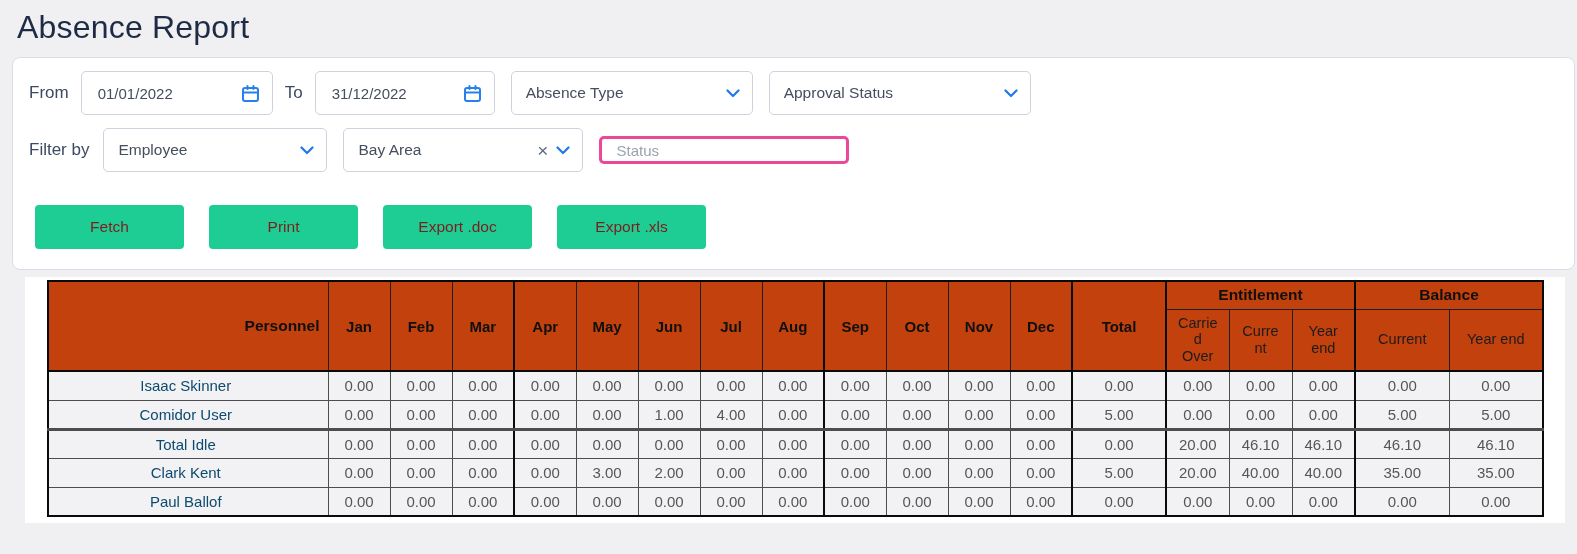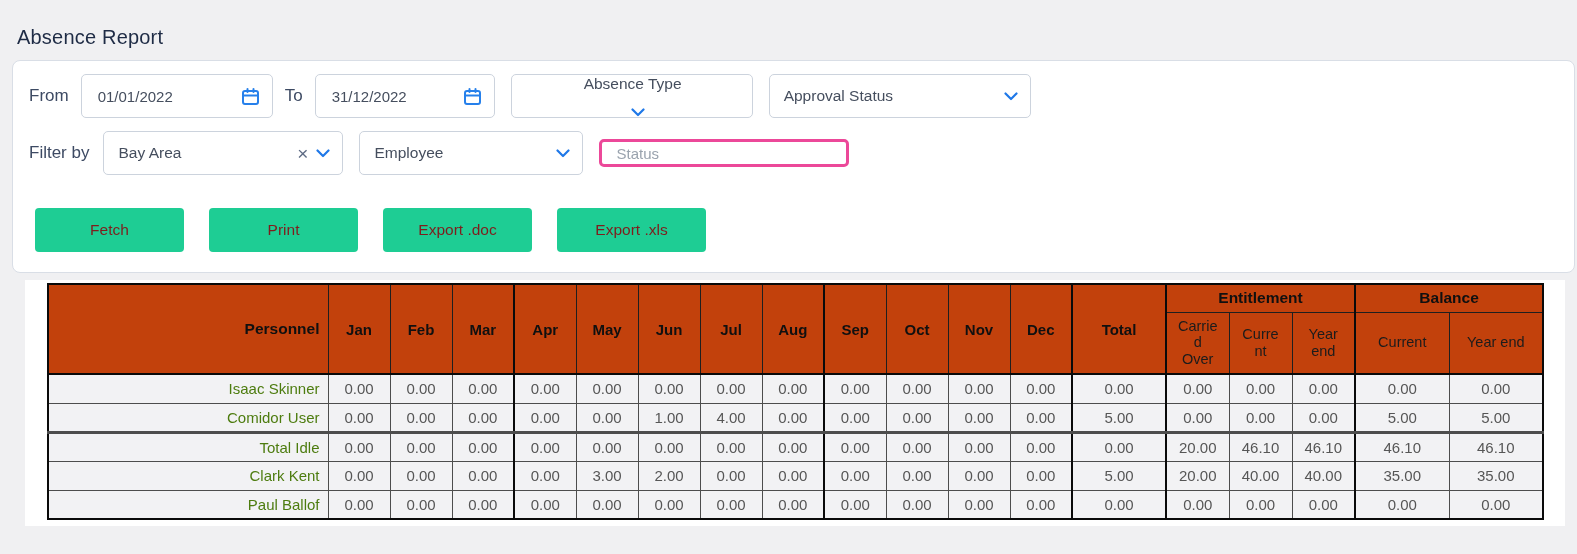--- a/index.html
+++ b/index.html
@@ -5,24 +5,23 @@
   * { box-sizing: border-box; }
   html,body { margin:0; padding:0; }
   body {
     width:1577px; height:554px;
     background:#f0f0f2;
     font-family:"Liberation Sans", sans-serif;
     overflow:hidden;
   }
   .page-title {
     padding:9px 0 0 17px;
-    font-size:20px;
+    font-size:32px;
     color:#1e2b45;
     letter-spacing:.2px;
-    margin-top:17px;
   }
   
   .panel {
     margin:11px 0 0 12px;
     width:1563px;
     background:#fff;
     border:1px solid #d9dee6;
     border-radius:8px;
     padding:13px 16px 20px 16px;
   }
@@ -100,21 +99,21 @@
     border:1px solid #4d4d4d;
     border-top:1px solid #8a8a8a;
     background:#f2f2f4;
     color:#565656;
     text-align:center;
     height:29px;
     padding:0 3px;
   }
   table.report tbody tr:first-child td { border-top:none; }
   table.report tbody tr.thick-top td { border-top:3px solid #4d4d4d; }
-  table.report td.cell-personnel { text-align:right; padding-right:8px; color:#4d7c0f; }
+  table.report td.cell-personnel { text-align:center; padding-right:8px; color:#0c4a6e; }
   .thick-left { border-left:2px solid #0a0a0a !important; }
   col.c-personnel { width:280px; }
   col.c-month { width:62px; }
   col.c-total { width:94px; }
   col.c-ent { width:63px; }
   col.c-bal { width:94px; }
 </style>
 </head>
 <body>
 
@@ -140,52 +139,52 @@
       <input value="31/12/2022" style="">
       <span class="chev">
         <svg width="19" height="19" viewBox="0 0 19 19" fill="none">
           <rect x="2" y="4" width="15" height="13" rx="2" stroke="#2680eb" stroke-width="2"></rect>
           <line x1="2.5" y1="8.5" x2="16.5" y2="8.5" stroke="#2680eb" stroke-width="2"></line>
           <line x1="6.5" y1="2" x2="6.5" y2="5" stroke="#2680eb" stroke-width="2" stroke-linecap="round"></line>
           <line x1="12.5" y1="2" x2="12.5" y2="5" stroke="#2680eb" stroke-width="2" stroke-linecap="round"></line>
         </svg>
       </span>
     </div>
-    <div class="ctrl select-box w242 gap16" style="margin-left:4px;flex-direction:column;">
+    <div class="ctrl select-box w242 gap16" style="margin-left:4px;">
       <span class="grow">Absence Type</span>
       <span class="chev">
         <svg width="14" height="9" viewBox="0 0 14 9">
             <path d="M1.5 1.5 L7 7 L12.5 1.5" stroke="#1f78e8" stroke-width="2.2" fill="none" stroke-linecap="round" stroke-linejoin="round"></path>
           </svg>
       </span>
     </div>
     <div class="ctrl select-box w262">
       <span class="grow">Approval Status</span>
       <span class="chev">
         <svg width="14" height="9" viewBox="0 0 14 9">
             <path d="M1.5 1.5 L7 7 L12.5 1.5" stroke="#1f78e8" stroke-width="2.2" fill="none" stroke-linecap="round" stroke-linejoin="round"></path>
           </svg>
       </span>
     </div>
   </div>
 
   <div class="frow frow-2">
     <span class="flabel" style="margin-right:14px;">Filter by</span>
+    <div class="ctrl select-box w224 gap16">
+      <span class="grow">Employee</span>
+      <span class="chev">
+        <svg width="14" height="9" viewBox="0 0 14 9">
+            <path d="M1.5 1.5 L7 7 L12.5 1.5" stroke="#1f78e8" stroke-width="2.2" fill="none" stroke-linecap="round" stroke-linejoin="round"></path>
+          </svg>
+      </span>
+    </div>
     <div class="ctrl select-box w240 gap16">
       <span>Bay Area</span>
       <span class="clear-x">×</span>
       <span class="chev" style="margin-left:6px;">
-        <svg width="14" height="9" viewBox="0 0 14 9">
-            <path d="M1.5 1.5 L7 7 L12.5 1.5" stroke="#1f78e8" stroke-width="2.2" fill="none" stroke-linecap="round" stroke-linejoin="round"></path>
-          </svg>
-      </span>
-    </div>
-    <div class="ctrl select-box w224 gap16">
-      <span class="grow">Employee</span>
-      <span class="chev">
         <svg width="14" height="9" viewBox="0 0 14 9">
             <path d="M1.5 1.5 L7 7 L12.5 1.5" stroke="#1f78e8" stroke-width="2.2" fill="none" stroke-linecap="round" stroke-linejoin="round"></path>
           </svg>
       </span>
     </div>
     <input class="status-input" placeholder="Status" style="">
   </div>
 
   <div class="btn-row">
     <button class="btn">Fetch</button>

